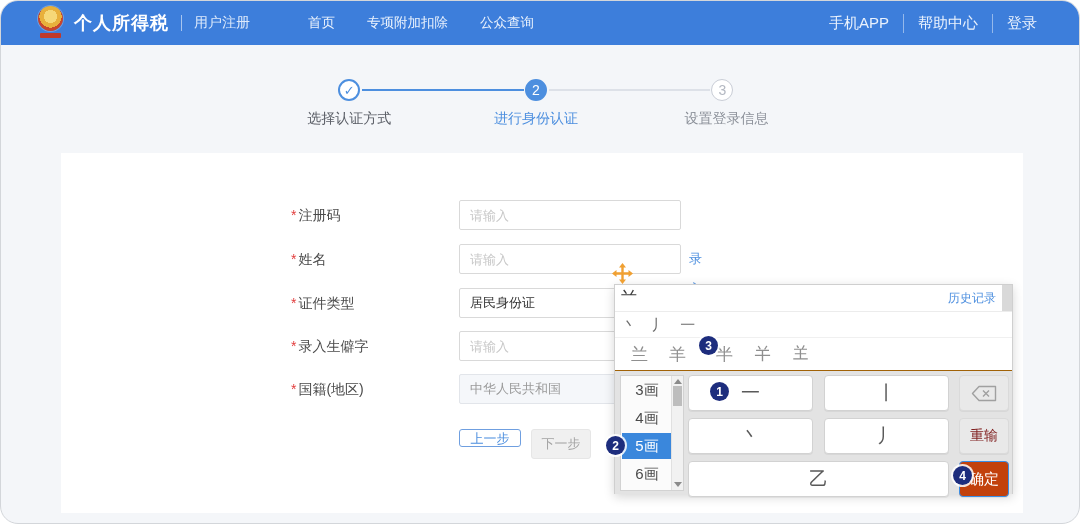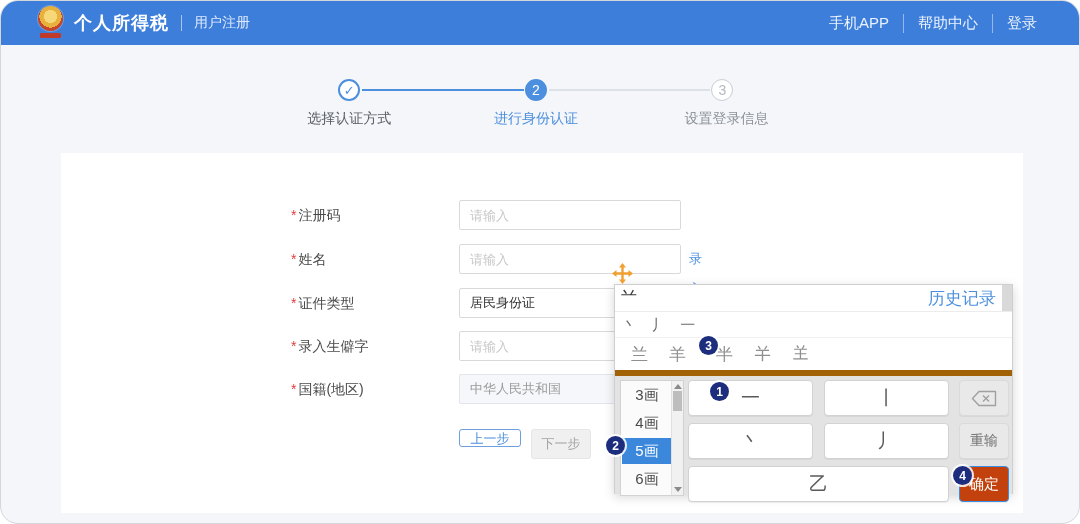--- a/index.html
+++ b/index.html
@@ -61,44 +61,44 @@
               border:1px solid #6f9fe0; border-radius:3px; color:#4d8fdf; font-size:13px; cursor:pointer; }
   .btn-next { position:absolute; left:470px; top:276px; width:60px; height:30px; background:#f0f0f0;
               border:1px solid #e6e6e6; border-radius:3px; color:#a3a3a3; font-size:13px; cursor:pointer; }
 
   
   .ime { position:absolute; left:613px; top:283px; width:399px; height:210px; background:#fff;
          border:1px solid #cfcfcf; box-shadow:0 3px 10px rgba(0,0,0,.16); z-index:10; }
   .move-handle { position:absolute; left:611px; top:262px; width:21px; height:21px; z-index:12; cursor:move; }
   .ime-comp { position:relative; height:27px; border-bottom:1px solid #ececec; display:flex; align-items:center; }
   .comp-char { margin-left:6px; font-size:16px; color:#3a3a3a; }
-  .history { margin-left:auto; margin-right:16px; font-size:17px; color:#4d8fdf; cursor:pointer; }
+  .history { margin-left:auto; margin-right:16px; font-size:12px; color:#4d8fdf; cursor:pointer; }
   .comp-scroll { position:absolute; right:0; top:0; width:10px; height:26px; background:#d9d9d9; }
   .ime-strokes { height:26px; line-height:26px; padding-left:7px; font-size:15px; color:#6b6b6b;
                  letter-spacing:5px; border-bottom:1px solid #f0f0f0; }
   .ime-cands { height:32px; display:flex; align-items:center; padding-left:16px; }
   .cand { font-size:17px; color:#8f8f8f; margin-right:21px; cursor:pointer; }
   .cand.c3 { margin-left:9px; }
-  .ime-kb { position:relative; height:124px; background:#e3e3e3; border-top:6px solid #a16207; }
+  .ime-kb { position:relative; height:124px; background:#e3e3e3; border-top:1px solid #a16207; }
   .stroke-list { position:absolute; left:5px; top:4px; width:64px; height:116px; background:#fbfbfb;
                  border:1px solid #d2d2d2; }
   .sl-item { width:50px; height:26px; margin:1px 0 2px 1px; line-height:26px; text-align:center;
              font-size:15px; color:#4a4a4a; cursor:pointer; }
   .sl-item.sel { background:#3a87dc; color:#fff; }
   .sl-scroll { position:absolute; right:0; top:0; width:12px; height:100%; background:#f1f1f1;
                border-left:1px solid #e0e0e0; }
   .sl-thumb { position:absolute; left:1px; top:10px; width:9px; height:20px; background:#bdbdbd; }
   .arr { position:absolute; left:2px; width:0; height:0; border-left:4px solid transparent;
          border-right:4px solid transparent; cursor:pointer; }
   .arr-up { top:3px; border-bottom:5px solid #8a8a8a; }
   .arr-dn { bottom:3px; border-top:5px solid #8a8a8a; }
   .key { position:absolute; background:#fff; border:1px solid #d2d2d2; border-radius:4px;
          display:flex; align-items:center; justify-content:center; font-size:19px; color:#5a5a5a;
          cursor:pointer; box-shadow:0 1px 0 rgba(0,0,0,.05); }
-  .key.fn { background:#e9e9e9; border-color:#dadada; font-size:14px; color:#737373; }
+  .key.fn { background:#e9e9e9; border-color:#dadada; font-size:14px; color:#7f1d1d; }
   .key.ok { background:#c2410c; border-color:#3a8ee6; color:#fff; font-size:15px; }
   .k-r1 { top:4px; height:36px; } .k-r2 { top:47px; height:36px; } .k-r3 { top:90px; height:36px; }
   .k-c1 { left:73px; width:125px; } .k-c2 { left:209px; width:125px; }
   .k-c3 { left:344px; width:50px; }
   .k-wide { left:73px; width:261px; }
 
   
   .badge { position:absolute; width:19px; height:19px; border-radius:50%; background:#1d2d7d;
            color:#fff; font-size:12px; font-weight:bold; display:flex; align-items:center;
            justify-content:center; z-index:20; box-shadow:0 0 0 2px rgba(255,255,255,.85); }
@@ -110,20 +110,25 @@
 
   <div class="topbar">
     <div class="brand">
       <div class="emblem">
         <div class="disc"></div>
           <div class="ribbon"></div>
       </div>
       <span class="brand-title">个人所得税</span>
       <span class="brand-sep"></span>
       <span class="brand-sub">用户注册</span>
+    </div>
+    <div class="topnav">
+      <span class="nav-item">首页</span>
+      <span class="nav-item">专项附加扣除</span>
+      <span class="nav-item">公众查询</span>
     </div>
     <div class="top-right">
       <span class="r-item">手机APP</span>
       <span class="r-item">帮助中心</span>
       <span class="r-item">登录</span>
     </div>
   </div>
 
   <div class="stepper">
     <div class="step-line line-done"></div>

